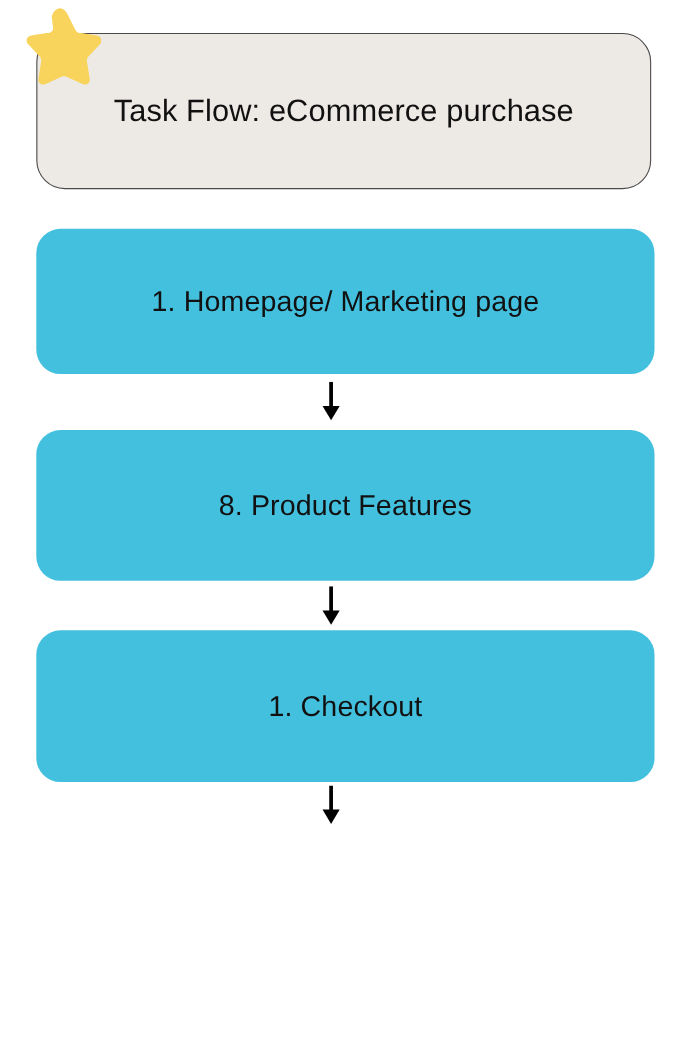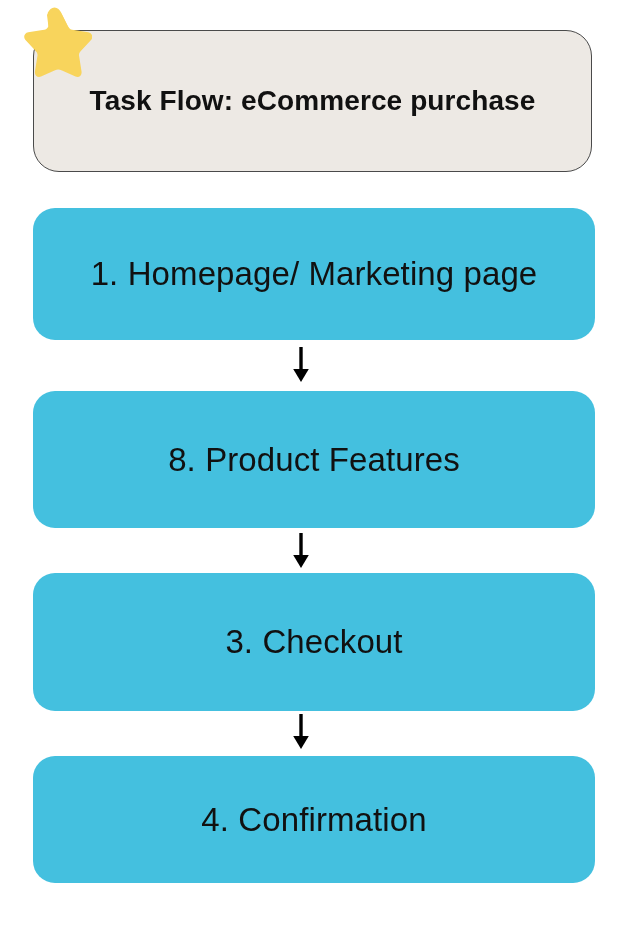--- a/index.html
+++ b/index.html
@@ -33,21 +33,21 @@
     border-radius: 26px;
     display: flex;
     align-items: center;
     justify-content: center;
   }
   .title-text {
     font-size: 28px;
     color: #111111;
     letter-spacing: 0.1px;
     white-space: nowrap;
-    font-weight: 700;
+    font-weight: 400;
   }
 
   
   .star-badge {
     position: absolute;
     left: 17px;
     top: 4px;
     width: 75px;
     height: 76px;
     z-index: 5;
@@ -58,21 +58,21 @@
     position: absolute;
     left: 33px;
     width: 562px;
     background: #44C0DF;
     border-radius: 22px;
     display: flex;
     align-items: center;
     justify-content: center;
   }
   .step-label {
-    font-size: 33px;
+    font-size: 26px;
     color: #111111;
     white-space: nowrap;
     font-weight: 400;
     letter-spacing: 0.1px;
   }
 
   .step-1 { top: 208px; height: 132px; }
   .step-2 { top: 391px; height: 137px; }
   .step-3 { top: 573px; height: 138px; }
   .step-4 { top: 756px; height: 127px; }
@@ -162,27 +162,24 @@
   </div>
 
   <div class="arrow arrow-2">
     <svg viewBox="0 0 22 36" width="22" height="36" aria-hidden="true">
       <line x1="11" y1="0" x2="11" y2="24" stroke="#000000" stroke-width="3.4"></line>
       <polygon points="11,35 3.2,22 18.8,22" fill="#000000"></polygon>
     </svg>
   </div>
 
   <div class="step-box step-3">
-    <span class="step-label">3. Checkout</span>
+    <span class="step-label">1. Checkout</span>
   </div>
 
   <div class="arrow arrow-3">
     <svg viewBox="0 0 22 36" width="22" height="36" aria-hidden="true">
       <line x1="11" y1="0" x2="11" y2="24" stroke="#000000" stroke-width="3.4"></line>
       <polygon points="11,35 3.2,22 18.8,22" fill="#000000"></polygon>
     </svg>
   </div>
 
-  <div class="step-box step-4">
-    <span class="step-label">4. Confirmation</span>
-  </div>
 
 </div>
 
 </body></html>

